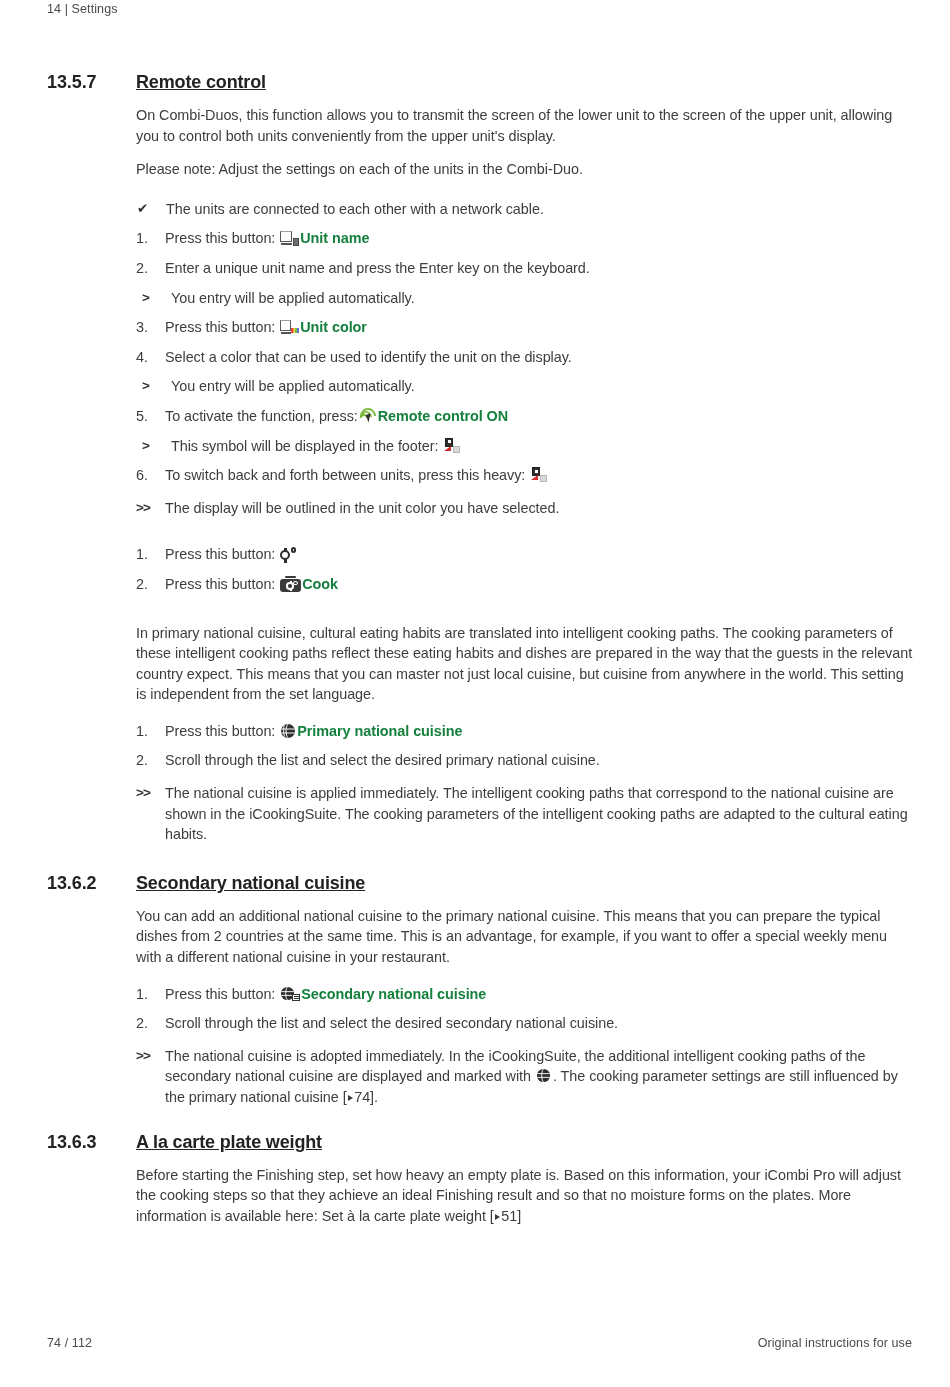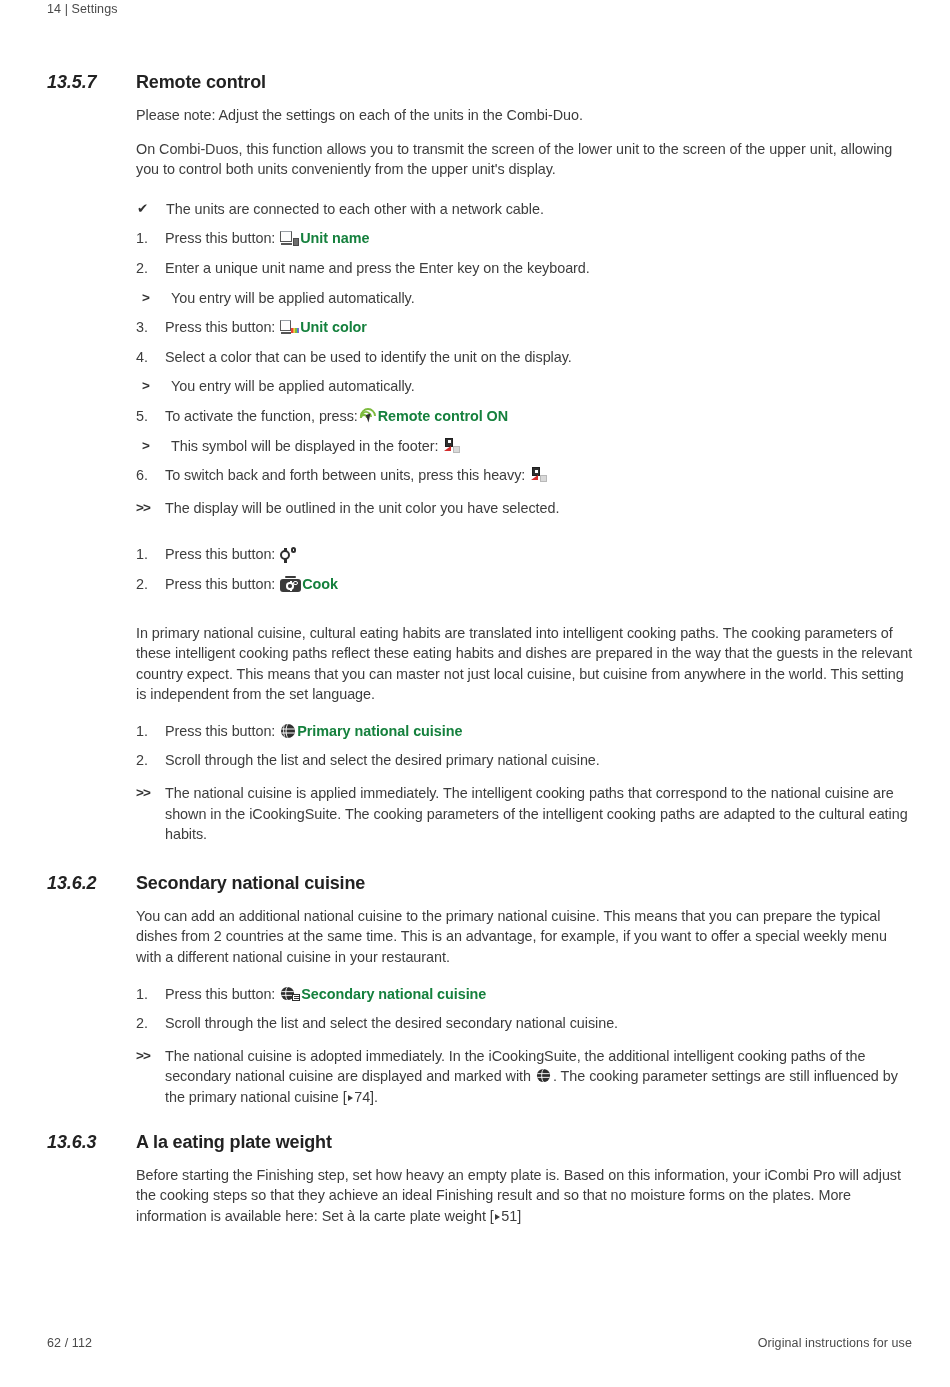--- a/index.html
+++ b/index.html
@@ -46,23 +46,22 @@
     color: #222222;
     font-weight: bold;
   }
   .h2 { font-size: 19.5px; margin: 0 0 14px 0; }
   .h3 { font-size: 18px;  margin: 0 0 12px 0; }
   .h-num {
     width: 89px;
     flex: 0 0 89px;
     font-weight: bold;
     letter-spacing: -.1px;
-    font-style: italic;
-  }
-  .h-txt { letter-spacing: -.15px; }
+  }
+  .h-txt { letter-spacing: -.15px; text-decoration: underline; }
 
   .sec { margin-bottom: 0; }
   .sec-13-5-7 { margin-bottom: 26px; }
   .sec-13-6   { margin-bottom: 28px; }
   .sec-13-6-1 { margin-bottom: 28px; }
   .sec-13-6-2 { margin-bottom: 14px; }
 
   
   .indent { margin-left: 89px; }
 
@@ -303,22 +302,22 @@
   <div class="running-head">14 | Settings</div>
 
   <div class="content">
 
     <div class="sec sec-13-5-7">
       <div class="h3">
         <span class="h-num">13.5.7</span>
         <span class="h-txt">Remote control</span>
       </div>
       <div class="indent">
+        <p class="para">On Combi-Duos, this function allows you to transmit the screen of the lower unit to the screen of the upper unit, allowing you to control both units conveniently from the upper unit's display.</p>
         <p class="para">Please note: Adjust the settings on each of the units in the Combi-Duo.</p>
-        <p class="para">On Combi-Duos, this function allows you to transmit the screen of the lower unit to the screen of the upper unit, allowing you to control both units conveniently from the upper unit's display.</p>
 
         <div style="height:6px"></div>
 
         <div class="item">
           <span class="marker check">✔</span>
           <span class="item-body">The units are connected to each other with a network cable.</span>
         </div>
 
         <div class="item">
           <span class="marker num">1.</span>
@@ -469,27 +468,27 @@
                   <path d="M1.4 6 H14.6 M1.4 10 H14.6" stroke="#fff" stroke-width="1"></path>
                 </svg>
             </span><span>. The cooking parameter settings are still influenced by the primary national cuisine [</span><span class="xref-tri"></span><span>74</span><span>].</span></span>
         </div>
       </div>
     </div>
 
     <div class="sec" style="margin-top:24px">
       <div class="h3">
         <span class="h-num">13.6.3</span>
-        <span class="h-txt">A la eating plate weight</span>
+        <span class="h-txt">A la carte plate weight</span>
       </div>
       <div class="indent">
         <p class="para"><span>Before starting the Finishing step, set how heavy an empty plate is. Based on this information, your iCombi Pro will adjust the cooking steps so that they achieve an ideal Finishing result and so that no moisture forms on the plates. More information is available here: Set à la carte plate weight [</span><span class="xref-tri"></span><span>51</span><span>]</span></p>
       </div>
     </div>
 
   </div>
 
   <div class="footer">
-    <span>62 / 112</span>
+    <span>74 / 112</span>
     <span>Original instructions for use</span>
   </div>
 
 </div>
 
 </body></html>

